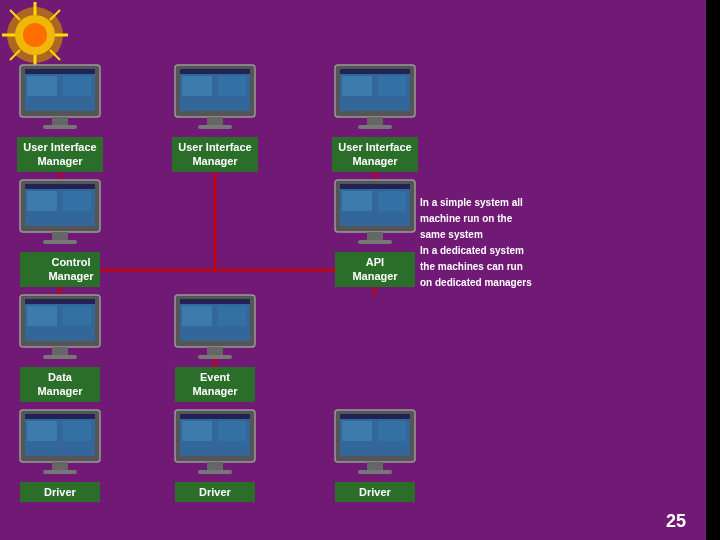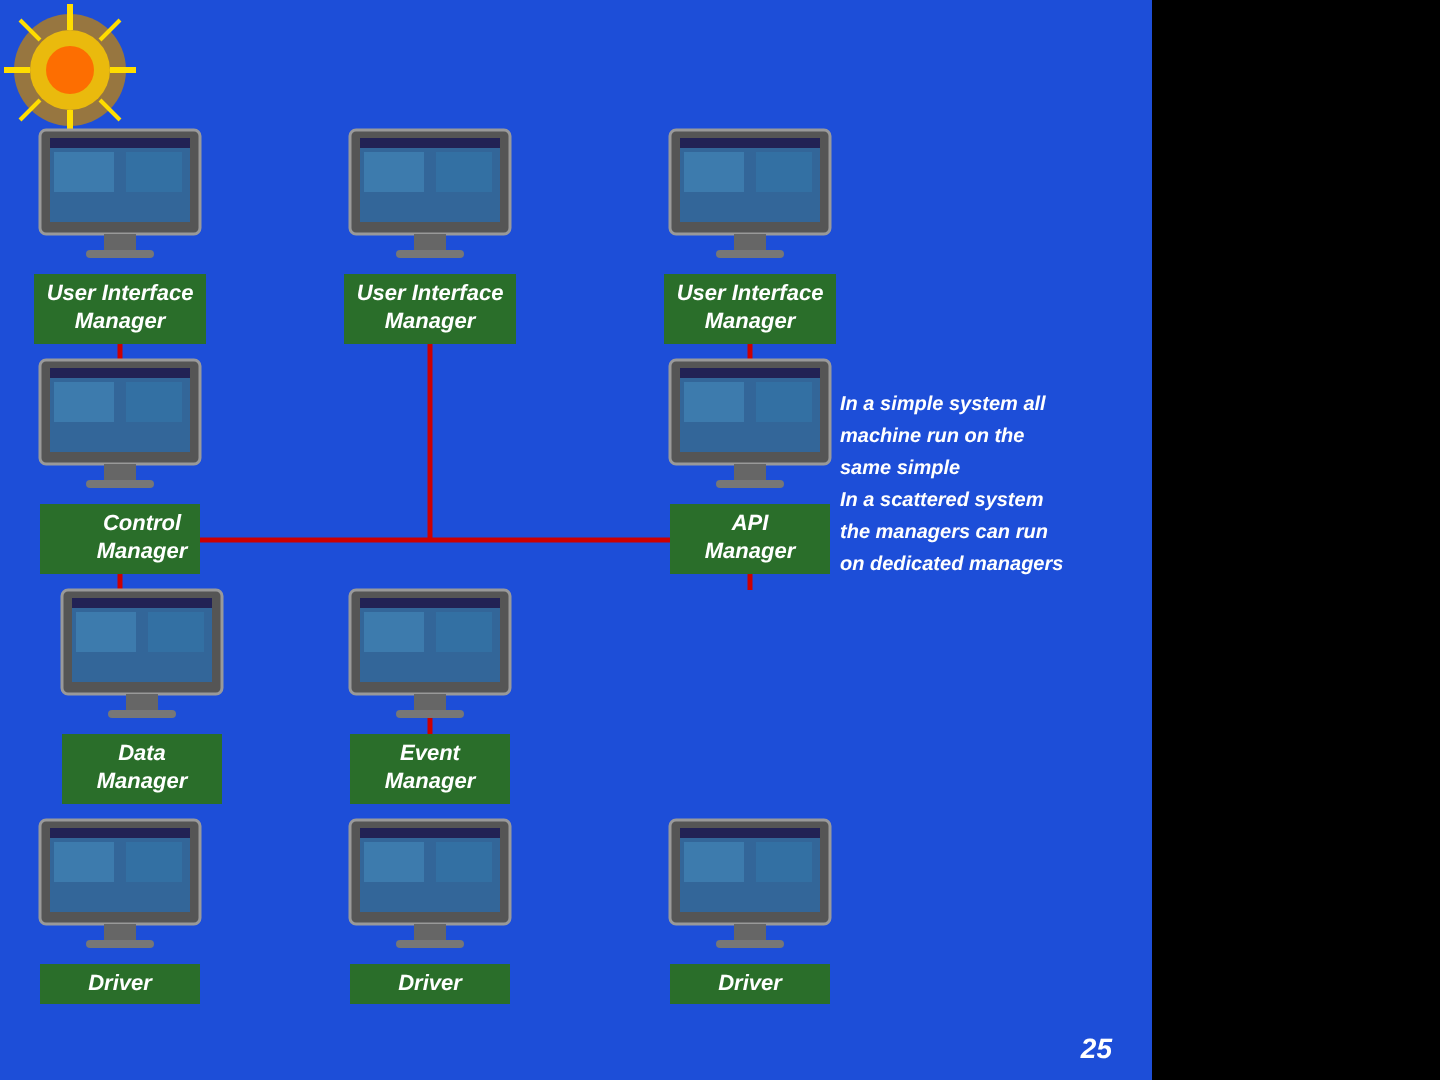--- a/index.html
+++ b/index.html
@@ -6,25 +6,24 @@
     body {
       width: 720px;
       height: 540px;
       background: #000;
       font-family: Arial, sans-serif;
       overflow: hidden;
       position: relative;
     }
 
     .slide {
-      width: 576px;
+      width: 706px;
       height: 540px;
-      background: #1d4ed8;
+      background: #701a75;
       position: relative;
-      font-style: italic;
     }
 
     
     .monitor-group {
       position: absolute;
       display: flex;
       flex-direction: column;
       align-items: center;
     }
 
@@ -55,21 +54,21 @@
       font-size: 13.5px;
       font-weight: bold;
       line-height: 1.5;
     }
 
     .page-num {
       position: absolute;
       bottom: 8px;
       right: 20px;
       color: #fff;
-      font-size: 14px;
+      font-size: 18px;
       font-weight: bold;
     }
 
     
     .firework {
       position: absolute;
       top: 0;
       left: 0;
       width: 70px;
       height: 70px;
@@ -198,21 +197,21 @@
     <rect x="10" y="9" width="70" height="5" fill="#225"></rect>
     <rect x="12" y="16" width="30" height="20" fill="#4488bb" opacity="0.6"></rect>
     <rect x="48" y="16" width="28" height="20" fill="#3377aa" opacity="0.6"></rect>
 
     <rect x="37" y="57" width="16" height="8" fill="#666"></rect>
     <rect x="28" y="65" width="34" height="4" rx="2" fill="#777"></rect>
   </svg>
         <div class="label-box" style="white-space: pre-line;">API
 Manager</div>
       </div>
-      <div class="monitor-group" style="position: absolute; top: 290px; left: 26px;">
+      <div class="monitor-group" style="position: absolute; top: 290px; left: 15px;">
         <svg width="90" height="75" viewBox="0 0 90 75">
 
     <rect x="5" y="5" width="80" height="52" rx="3" fill="#555" stroke="#999" stroke-width="1.5"></rect>
 
     <rect x="10" y="9" width="70" height="42" fill="#336699"></rect>
 
     <rect x="10" y="9" width="70" height="5" fill="#225"></rect>
     <rect x="12" y="16" width="30" height="20" fill="#4488bb" opacity="0.6"></rect>
     <rect x="48" y="16" width="28" height="20" fill="#3377aa" opacity="0.6"></rect>
 
@@ -285,20 +284,20 @@
     <rect x="37" y="57" width="16" height="8" fill="#666"></rect>
     <rect x="28" y="65" width="34" height="4" rx="2" fill="#777"></rect>
   </svg>
         <div class="label-box" style="white-space: pre-line;">Driver</div>
       </div>
     </div>
 
   <div class="text-overlay" style="top: 195px; left: 420px; max-width: 280px; font-size: 10px; line-height: 1.6;">
     <span>In a simple system all</span><br>
     <span>machine run on the</span><br>
-    <span>same simple</span><br>
-    <span>In a scattered system</span><br>
-    <span>the managers can run</span><br>
+    <span>same system</span><br>
+    <span>In a dedicated system</span><br>
+    <span>the machines can run</span><br>
     <span>on dedicated managers</span>
   </div>
 
   <div class="page-num">25</div>
 </div>
 
 </body></html>

